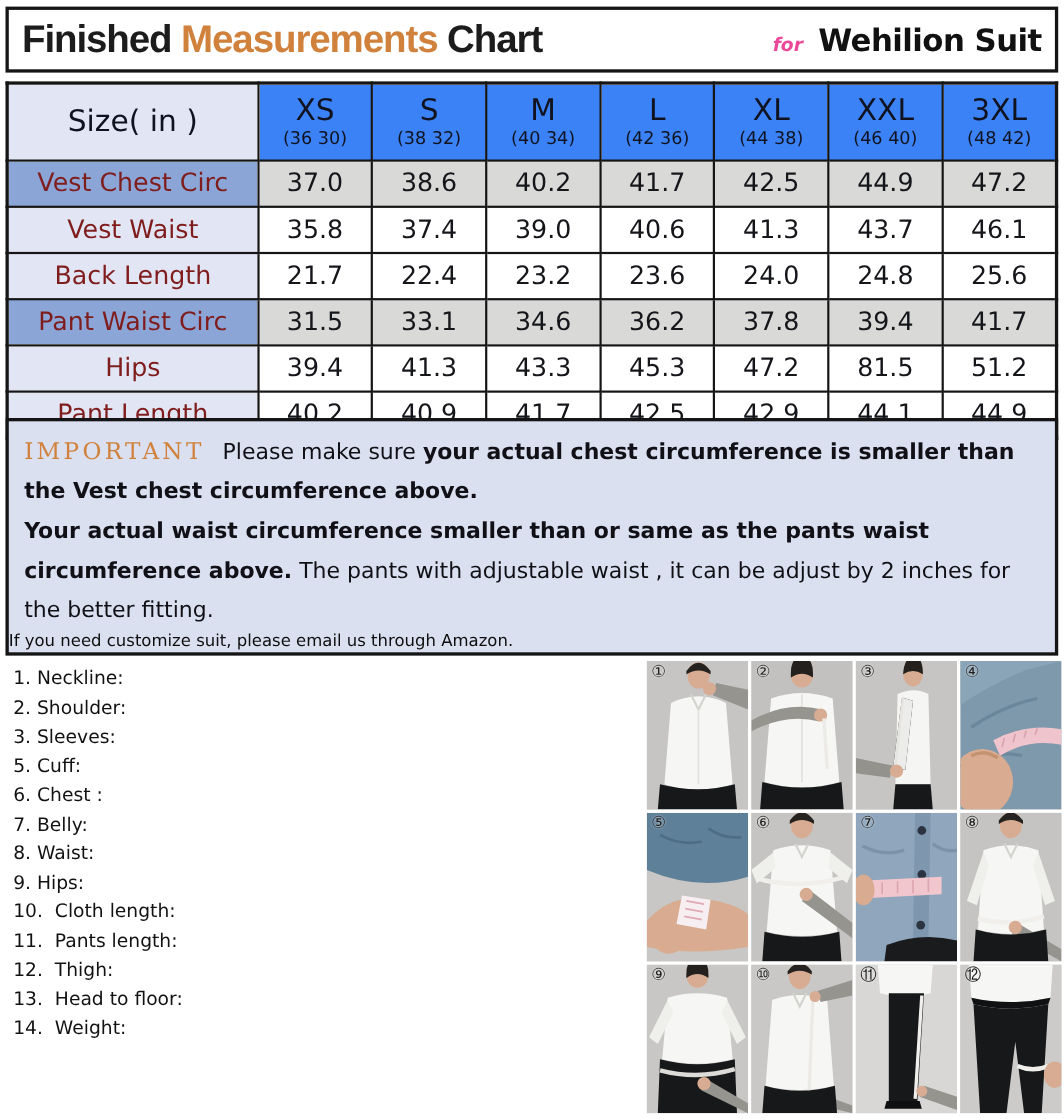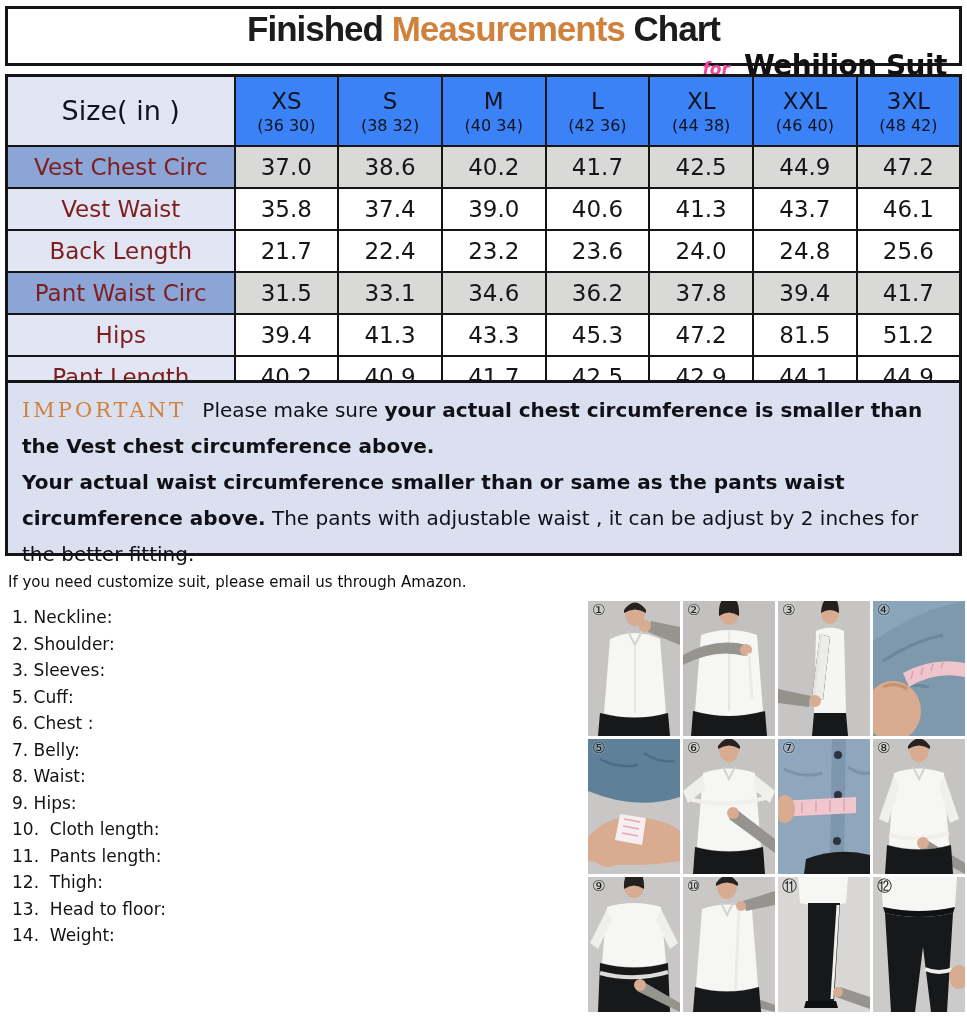--- a/index.html
+++ b/index.html
@@ -1,45 +1,45 @@
 <!DOCTYPE html>
 <html><head>
 <meta charset="utf-8">
 <style>
   html,body{margin:0;padding:0;background:#ffffff;}
   body{font-family:"DejaVu Sans","Liberation Sans",sans-serif;color:#141414;}
   .page{position:relative;width:967px;height:1017px;background:#fff;overflow:hidden;}
 
   
   .titlebox{position:absolute;top:6px;left:5px;right:5px;height:60px;border:3px solid #151515;
-    display:flex;align-items:center;padding:0 12px;box-sizing:border-box;background:#fff;flex-direction:column;}
+    display:flex;align-items:center;padding:0 12px;box-sizing:border-box;background:#fff;}
   .t-main{font-family:"Liberation Sans",sans-serif;font-size:35px;font-weight:700;letter-spacing:-1px;color:#1c1c1c;white-space:pre;}
   .t-orange{color:#d0813c;}
   .t-right{margin-left:auto;display:flex;align-items:baseline;gap:14px;}
   .t-for{font-size:17px;font-style:italic;font-weight:700;color:#ec4899;}
   .t-brand{font-size:28px;font-weight:700;letter-spacing:-0.5px;color:#111;}
 
   
   .sizetable{position:absolute;top:74px;left:5px;right:5px;border-collapse:collapse;table-layout:fixed;width:957px;}
   .sizetable col.c-label{width:228px;}
   .sizetable th,.sizetable td{border:2px solid #151515;text-align:center;vertical-align:middle;
     color:#10131f;overflow:hidden;}
   .sizetable{border:3px solid #151515;}
   .hd{background:#3b82f6;height:70px;}
-  .hd .sz{display:block;font-size:23px;line-height:30px;font-weight:400;}
+  .hd .sz{display:block;font-size:27px;line-height:30px;font-weight:400;}
   .hd .sub{display:block;font-size:16px;line-height:20px;font-weight:400;}
   .hd-label{font-size:27px;font-weight:400;background:#e2e5f4;}
   .sizetable td{height:38px;font-size:23px;font-weight:400;background:#ffffff;color:#15161a;}
   .sizetable td.rl{background:#e2e5f4;color:#7f1d1d;}
   tr.dark td.rl{background:#8ba5d7;}
   tr.gray td{background:#d9d9d8;}
   tr.gray td.rl{background:#8ba5d7;}
 
   
-  .notebox{position:absolute;top:380px;left:5px;right:5px;height:176px;border:3px solid #151515;
+  .notebox{position:absolute;top:380px;left:5px;right:5px;height:216px;border:3px solid #151515;
     background:#dbe0f1;box-sizing:border-box;padding:9px 14px 0 14px;font-size:20px;line-height:36px;color:#101016;}
   .notebox p{margin:0;}
   .imp-tag{font-family:"DejaVu Serif","Liberation Serif",serif;color:#d0813c;font-size:21px;letter-spacing:3px;margin-right:10px;}
   .nb{font-weight:700;}
   .nr{font-weight:400;}
 
   
   .customize{position:absolute;top:573px;left:8px;font-size:15px;color:#0e0e0e;}
 
   

